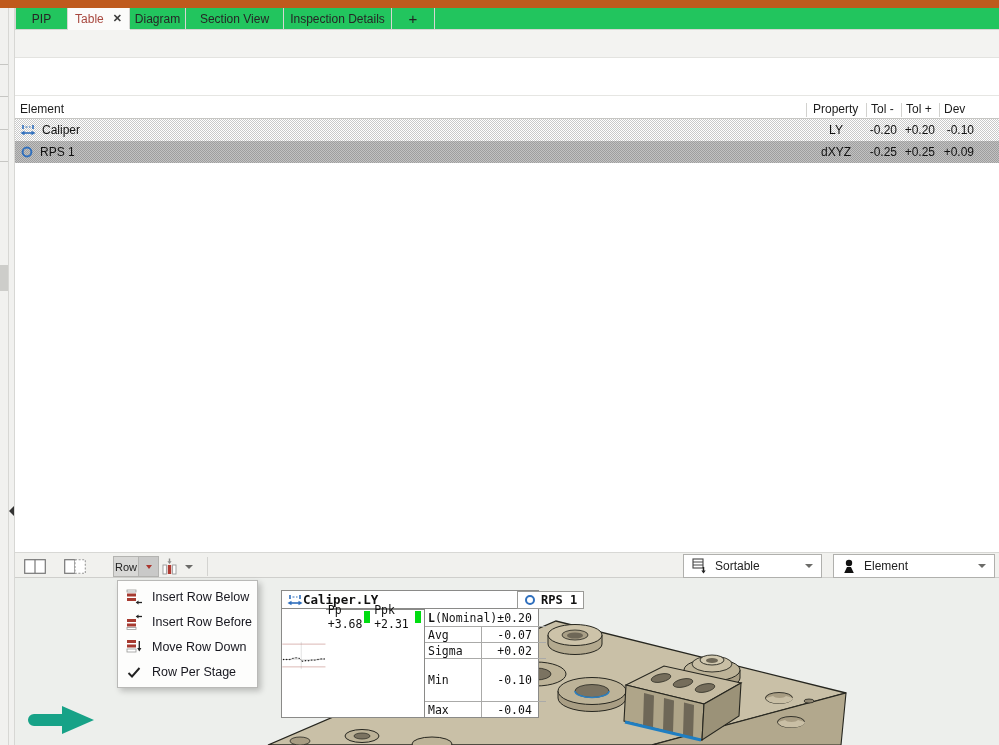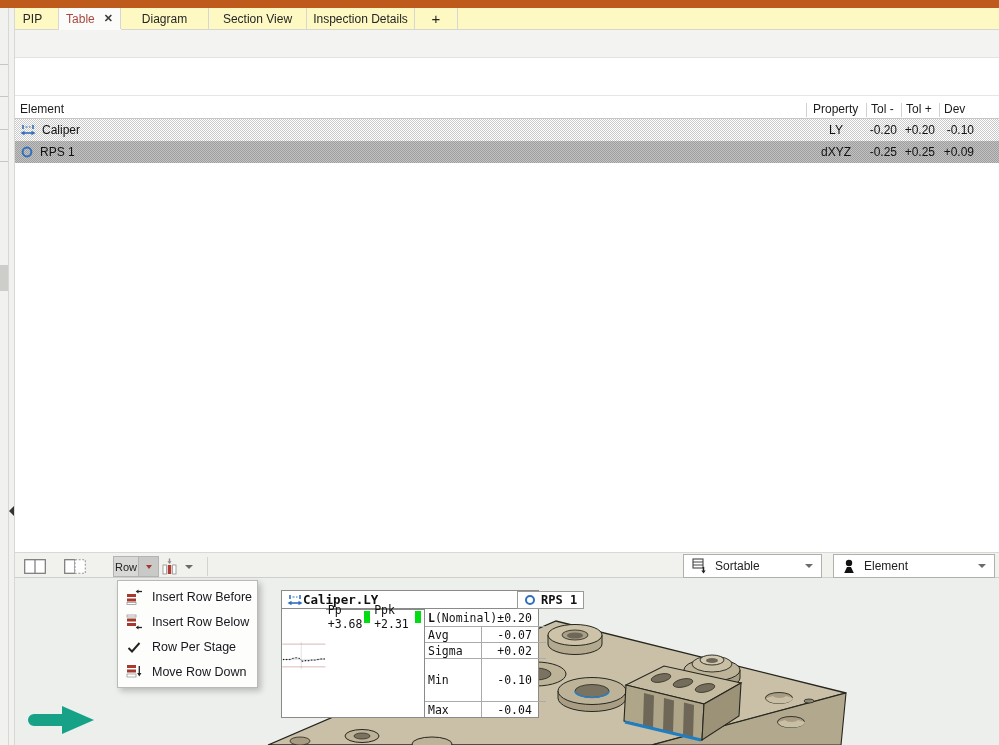--- a/index.html
+++ b/index.html
@@ -3,22 +3,22 @@
 <meta charset="utf-8">
 <style>
   * { box-sizing: border-box; margin: 0; padding: 0; }
   html,body { width: 999px; height: 745px; overflow: hidden; }
   body { font-family: "Liberation Sans", sans-serif; background: #fff; }
   #app { position: relative; width: 999px; height: 745px; overflow: hidden; }
 
   
   #topbar { position:absolute; left:0; top:0; width:999px; height:8px; background:#bf5a1d; }
 
-  #tabbar { position:absolute; left:0; top:8px; width:999px; height:22px; background:#fef9c3;
-            border-bottom:1px solid #d6d6d3; display:flex; padding-left:6px; }
+  #tabbar { position:absolute; left:0; top:8px; width:999px; height:22px; background:#22c55e;
+            border-bottom:1px solid #d6d6d3; display:flex; padding-left:15px; }
   .tab { height:21px; display:flex; align-items:center; justify-content:center; gap:9px;
          font-size:12px; color:#262626; border-right:1px solid #d6d6d3; background:transparent; }
   .tab:first-child { border-left:1px solid #d6d6d3; }
   .tab.active { background:#fbfbfa; color:#a8483f; box-shadow:0 1px 0 #fbfbfa; position:relative; z-index:2; }
   .tab-close { font-size:11px; color:#3c3c3c; font-weight:bold; }
   .tab-plus { font-size:15px; color:#222; }
 
   #toolbar { position:absolute; left:0; top:30px; width:999px; height:28px; background:#f3f3f1;
              border-bottom:1px solid #e3e3e0; }
   .tb-icon { position:absolute; top:36px; }
@@ -137,21 +137,21 @@
   <div id="topbar"></div>
 
   <div id="tabbar">
     <div class="tab" style="width:53px">
       <span>PIP</span>
     </div>
     <div class="tab active" style="width:62px">
       <span>Table</span>
       <span class="tab-close">✕</span>
     </div>
-    <div class="tab" style="width:88px">
+    <div class="tab" style="width:56px">
       <span>Diagram</span>
     </div>
     <div class="tab" style="width:98px">
       <span>Section View</span>
     </div>
     <div class="tab" style="width:108px">
       <span>Inspection Details</span>
     </div>
     <div class="tab tab-plus" style="width:43px">
       <span>+</span>
@@ -433,54 +433,54 @@
           <span class="lab bordered">Max</span>
           <span class="val">-0.04</span>
         </div>
       </div>
     </div>
   </div>
 
   <div id="context-menu">
     <div class="menu-item">
       <svg class="mi-icon" viewBox="0 0 16 16">
+        <rect x="1" y="1" width="9" height="2" fill="#fff" stroke="#9a9a98" stroke-width="0.8"></rect>
+        <rect x="1" y="4.5" width="9" height="3" fill="#a63a30"></rect>
+        <rect x="1" y="9" width="9" height="3" fill="#a63a30"></rect>
+        <path d="M16 13.5 h-4" stroke="#222" stroke-width="1.3"></path>
+        <polygon points="12.5,11.6 12.5,15.4 9.7,13.5" fill="#222"></polygon>
+      </svg>
+      <span>Insert Row Below</span>
+    </div>
+    <div class="menu-item">
+      <svg class="mi-icon" viewBox="0 0 16 16">
         <rect x="1" y="5" width="9" height="3" fill="#a63a30"></rect>
         <rect x="1" y="9.5" width="9" height="3" fill="#a63a30"></rect>
         <rect x="1" y="13.5" width="9" height="2" fill="#fff" stroke="#9a9a98" stroke-width="0.8"></rect>
         <path d="M16 2.5 h-4" stroke="#222" stroke-width="1.3"></path>
         <polygon points="12.5,0.6 12.5,4.4 9.7,2.5" fill="#222"></polygon>
       </svg>
       <span>Insert Row Before</span>
-    </div>
-    <div class="menu-item">
-      <svg class="mi-icon" viewBox="0 0 16 16">
-        <rect x="1" y="1" width="9" height="2" fill="#fff" stroke="#9a9a98" stroke-width="0.8"></rect>
-        <rect x="1" y="4.5" width="9" height="3" fill="#a63a30"></rect>
-        <rect x="1" y="9" width="9" height="3" fill="#a63a30"></rect>
-        <path d="M16 13.5 h-4" stroke="#222" stroke-width="1.3"></path>
-        <polygon points="12.5,11.6 12.5,15.4 9.7,13.5" fill="#222"></polygon>
-      </svg>
-      <span>Insert Row Below</span>
-    </div>
-    <div class="menu-item">
-      <svg class="mi-icon" viewBox="0 0 16 16">
-        <path d="M2.5 9 l3.5 3.5 L13.5 4" fill="none" stroke="#222" stroke-width="1.9"></path>
-      </svg>
-      <span>Row Per Stage</span>
     </div>
     <div class="menu-item">
       <svg class="mi-icon" viewBox="0 0 16 16">
         <rect x="1" y="1" width="9" height="3" fill="#a63a30"></rect>
         <rect x="1" y="5.5" width="9" height="3" fill="#a63a30"></rect>
         <rect x="1" y="10" width="9" height="3" fill="#fff" stroke="#9a9a98" stroke-width="0.8"></rect>
         <path d="M13.3 2 v8" stroke="#222" stroke-width="1.3"></path>
         <polygon points="11.2,9 15.4,9 13.3,12.6" fill="#222"></polygon>
       </svg>
       <span>Move Row Down</span>
     </div>
+    <div class="menu-item">
+      <svg class="mi-icon" viewBox="0 0 16 16">
+        <path d="M2.5 9 l3.5 3.5 L13.5 4" fill="none" stroke="#222" stroke-width="1.9"></path>
+      </svg>
+      <span>Row Per Stage</span>
+    </div>
   </div>
 
   <svg id="pointer-arrow" width="72" height="40" viewBox="0 0 72 40">
     <path d="M8 14 H36 V6 L68 20 L36 34 V26 H8 A6 6 0 0 1 8 14 Z" fill="#17a287"></path>
   </svg>
 
   <div id="left-rail">
     <div class="rail-tick" style="top:56px"></div>
     <div class="rail-tick" style="top:88px"></div>
     <div class="rail-tick" style="top:121px"></div>

